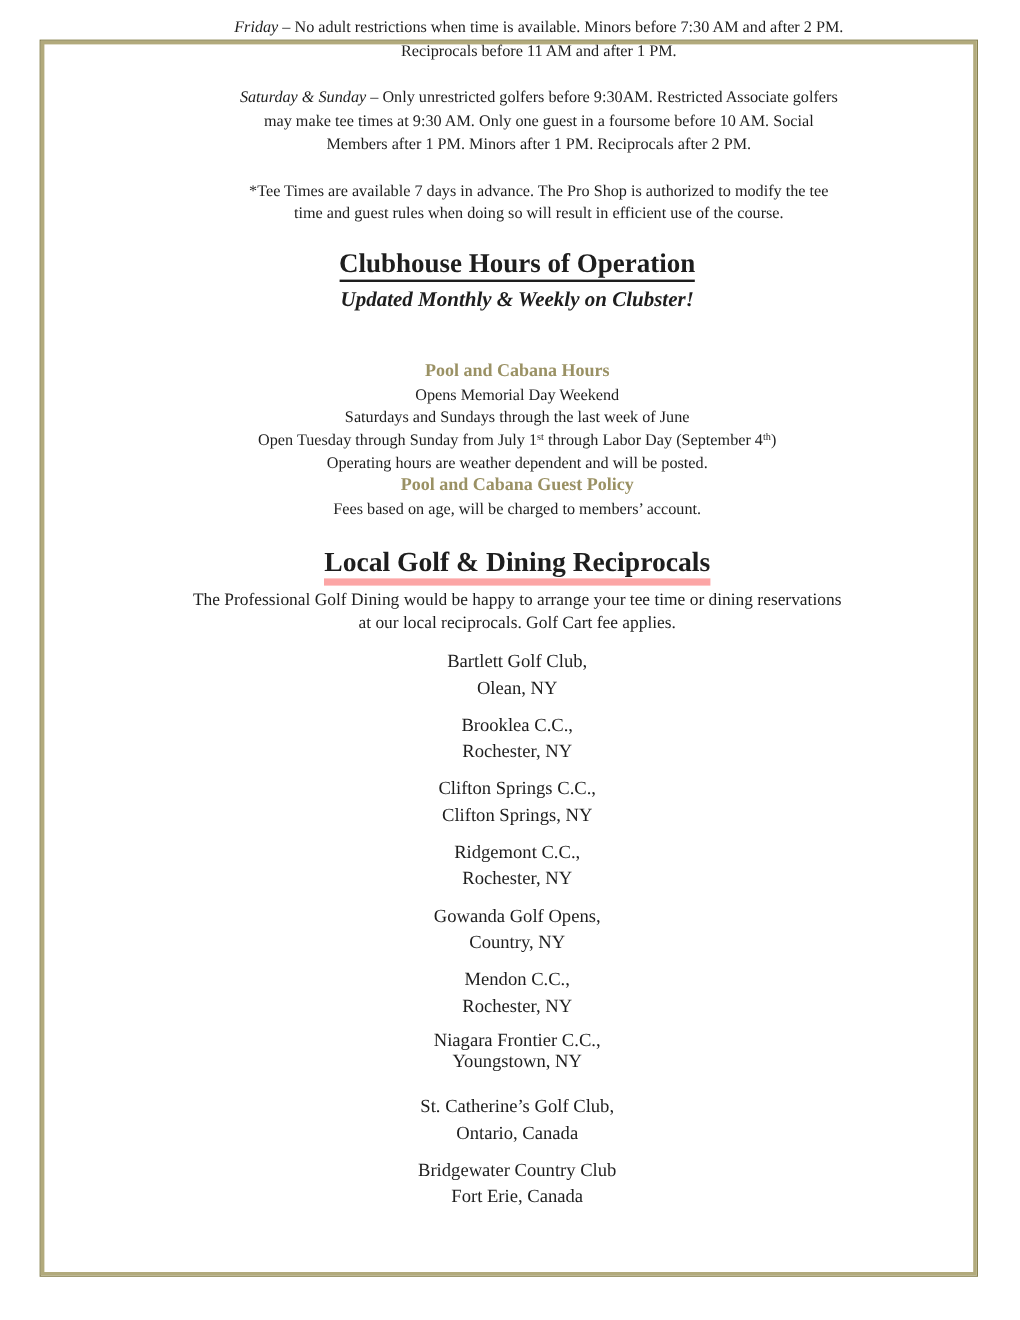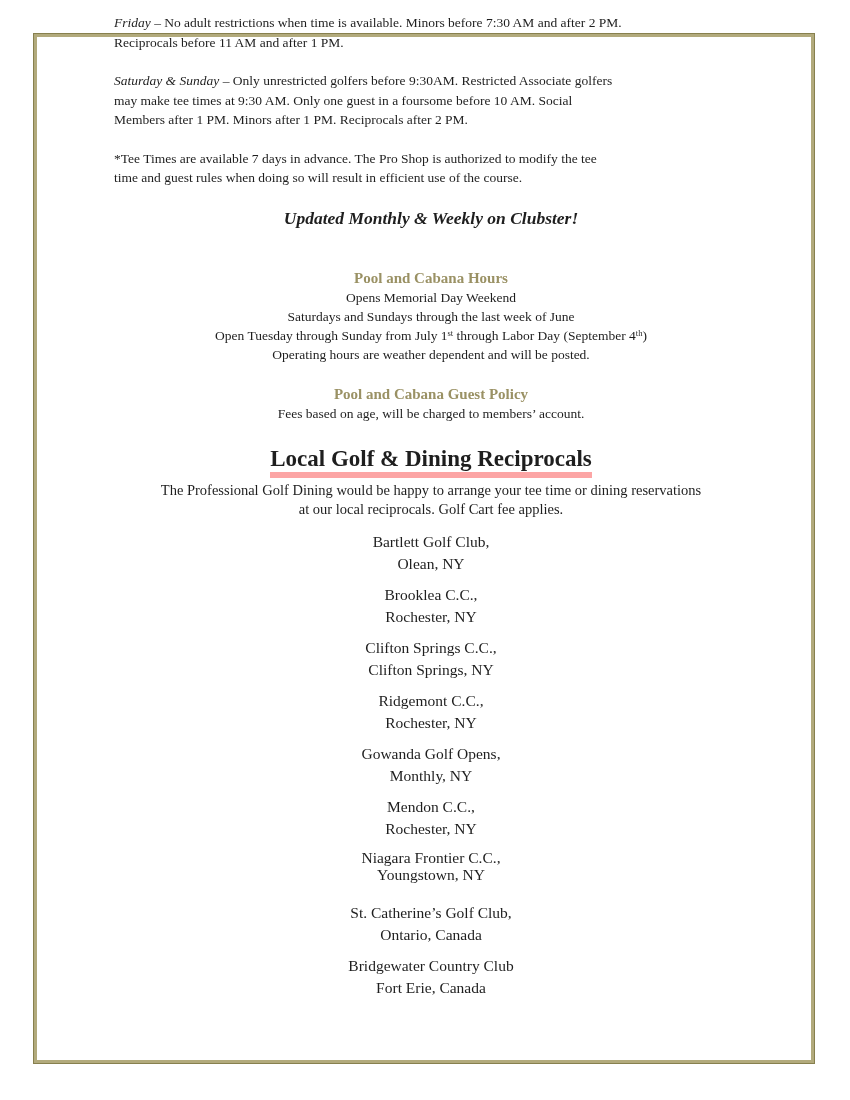--- a/index.html
+++ b/index.html
@@ -27,20 +27,21 @@
   }
   .content {
     position: relative;
     padding: 13px 66px 0 78px;
     box-sizing: border-box;
   }
   .body-par {
     font-size: 13.5px;
     line-height: 19.5px;
     margin: 0 0 19px 36px;
+    text-align: center;
   }
   .body-par .ln { display: block; }
   .lead-label { font-style: italic; }
   .doc-title-wrap { text-align: center; margin-top: 16px; }
   .doc-title {
     display: inline-block;
     font-size: 22.5px;
     font-weight: bold;
     line-height: 25px;
     border-bottom: 2px solid #1e1e1e;
@@ -55,21 +56,21 @@
     margin-top: 3px;
   }
   .gold-heading {
     text-align: center;
     color: #9a9164;
     font-weight: bold;
     font-size: 15px;
     line-height: 19px;
   }
   .gh-pool { margin-top: 40px; }
-  .gh-guest { margin-top: 21px; }
+  .gh-guest { }
   .center-line {
     text-align: center;
     font-size: 13.5px;
     line-height: 19.2px;
   }
   .center-line sup {
     font-size: 8.5px;
     line-height: 0;
     vertical-align: 4px;
   }
@@ -116,20 +117,23 @@
       <span class="ln"><em class="lead-label">Saturday &amp; Sunday</em><span> – Only unrestricted golfers before 9:30AM. Restricted Associate golfers</span></span>
       <span class="ln">may make tee times at 9:30 AM. Only one guest in a foursome before 10 AM. Social</span>
       <span class="ln">Members after 1 PM. Minors after 1 PM. Reciprocals after 2 PM.</span>
     </p>
 
   <p class="body-par">
       <span class="ln">*Tee Times are available 7 days in advance. The Pro Shop is authorized to modify the tee</span>
       <span class="ln">time and guest rules when doing so will result in efficient use of the course.</span>
     </p>
 
+  <div class="doc-title-wrap">
+    <span class="doc-title">Clubhouse Hours of Operation</span>
+  </div>
   <div class="doc-subtitle">Updated Monthly &amp; Weekly on Clubster!</div>
 
   <div class="gold-heading gh-pool">Pool and Cabana Hours</div>
   <div class="center-line">Opens Memorial Day Weekend</div>
   <div class="center-line">Saturdays and Sundays through the last week of June</div>
   <div class="center-line"><span>Open Tuesday through Sunday from July 1</span><sup>st</sup><span> through Labor Day (September 4</span><sup>th</sup><span>)</span></div>
   <div class="center-line">Operating hours are weather dependent and will be posted.</div>
 
   <div class="gold-heading gh-guest">Pool and Cabana Guest Policy</div>
   <div class="center-line">Fees based on age, will be charged to members’ account.</div>
@@ -154,21 +158,21 @@
     <div class="club">
         <span class="ln">Clifton Springs C.C.,</span>
         <span class="ln">Clifton Springs, NY</span>
       </div>
     <div class="club">
         <span class="ln">Ridgemont C.C.,</span>
         <span class="ln">Rochester, NY</span>
       </div>
     <div class="club">
         <span class="ln">Gowanda Golf Opens,</span>
-        <span class="ln">Monthly, NY</span>
+        <span class="ln">Country, NY</span>
       </div>
     <div class="club">
         <span class="ln">Mendon C.C.,</span>
         <span class="ln">Rochester, NY</span>
       </div>
     <div class="club tight">
         <span class="ln">Niagara Frontier C.C.,</span>
         <span class="ln">Youngstown, NY</span>
       </div>
     <div class="club">

